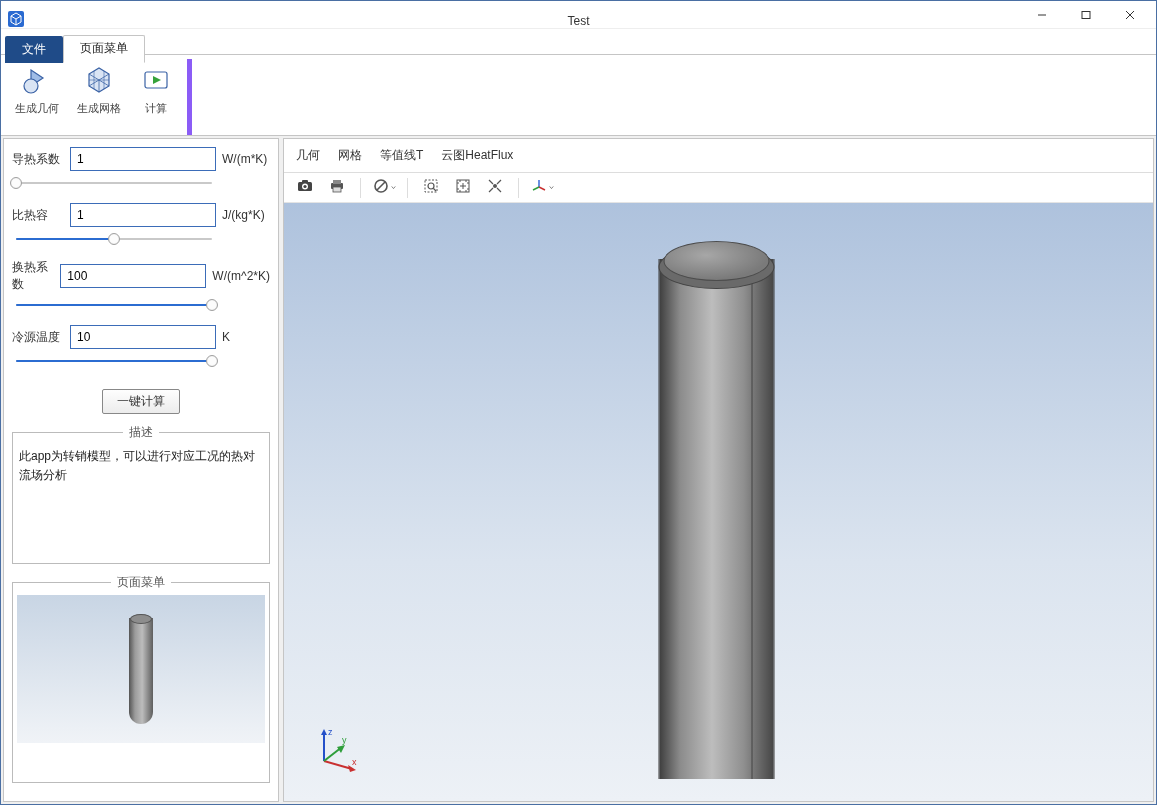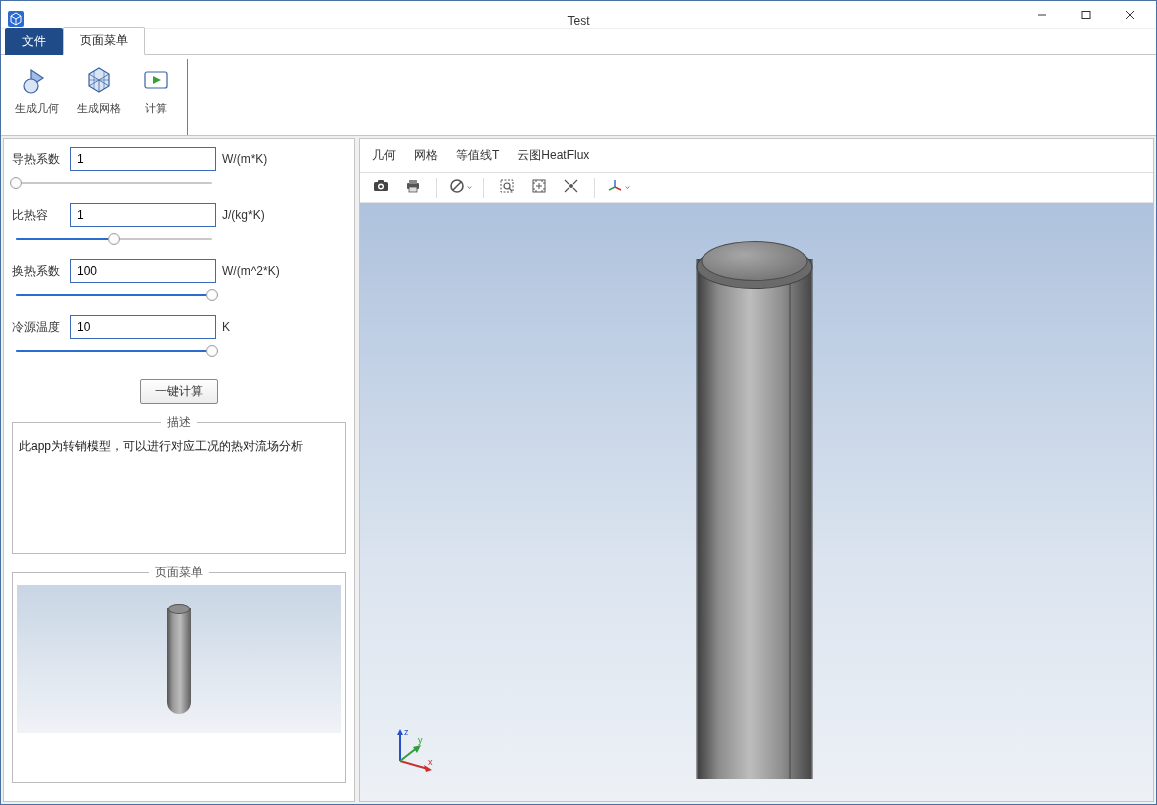--- a/index.html
+++ b/index.html
@@ -56,21 +56,21 @@
     padding: 0 4px;
     border-bottom: 1px solid #c5c5c5;
   }
   .menutab {
     padding: 4px 16px 5px;
     border: 1px solid transparent;
     border-bottom: none;
     border-radius: 2px 2px 0 0;
     cursor: default;
     position: relative;
-    top: 1px;
+    top: 9px;
   }
   .menutab.file {
     background: #1f4b88;
     color: #fff;
   }
   .menutab.active {
     background: #fff;
     color: #222;
     border-color: #c5c5c5;
     border-bottom: 1px solid #fff;
@@ -82,21 +82,21 @@
     background: #fff;
     display: flex;
     align-items: stretch;
     padding: 4px 8px 0;
   }
   .ribbon-group {
     display: flex;
     align-items: flex-start;
     gap: 14px;
     padding: 2px 12px 0 4px;
-    border-right: 1px solid #8b5cf6;
+    border-right: 5px solid #8b5cf6;
   }
   .ribbon-btn {
     display: flex;
     flex-direction: column;
     align-items: center;
     gap: 4px;
     padding: 2px 2px;
     cursor: default;
   }
   .ribbon-btn .ricon {
@@ -112,21 +112,21 @@
   .content {
     flex: 1;
     display: flex;
     min-height: 0;
     border-top: 1px solid #c5c5c5;
     background: #f0f0f0;
     padding: 2px;
     gap: 4px;
   }
   .sidebar {
-    width: 352px;
+    width: 276px;
     background: #fff;
     border: 1px solid #c5c5c5;
     padding: 8px;
     display: flex;
     flex-direction: column;
     overflow: hidden;
   }
   .param {
     margin-bottom: 18px;
   }

